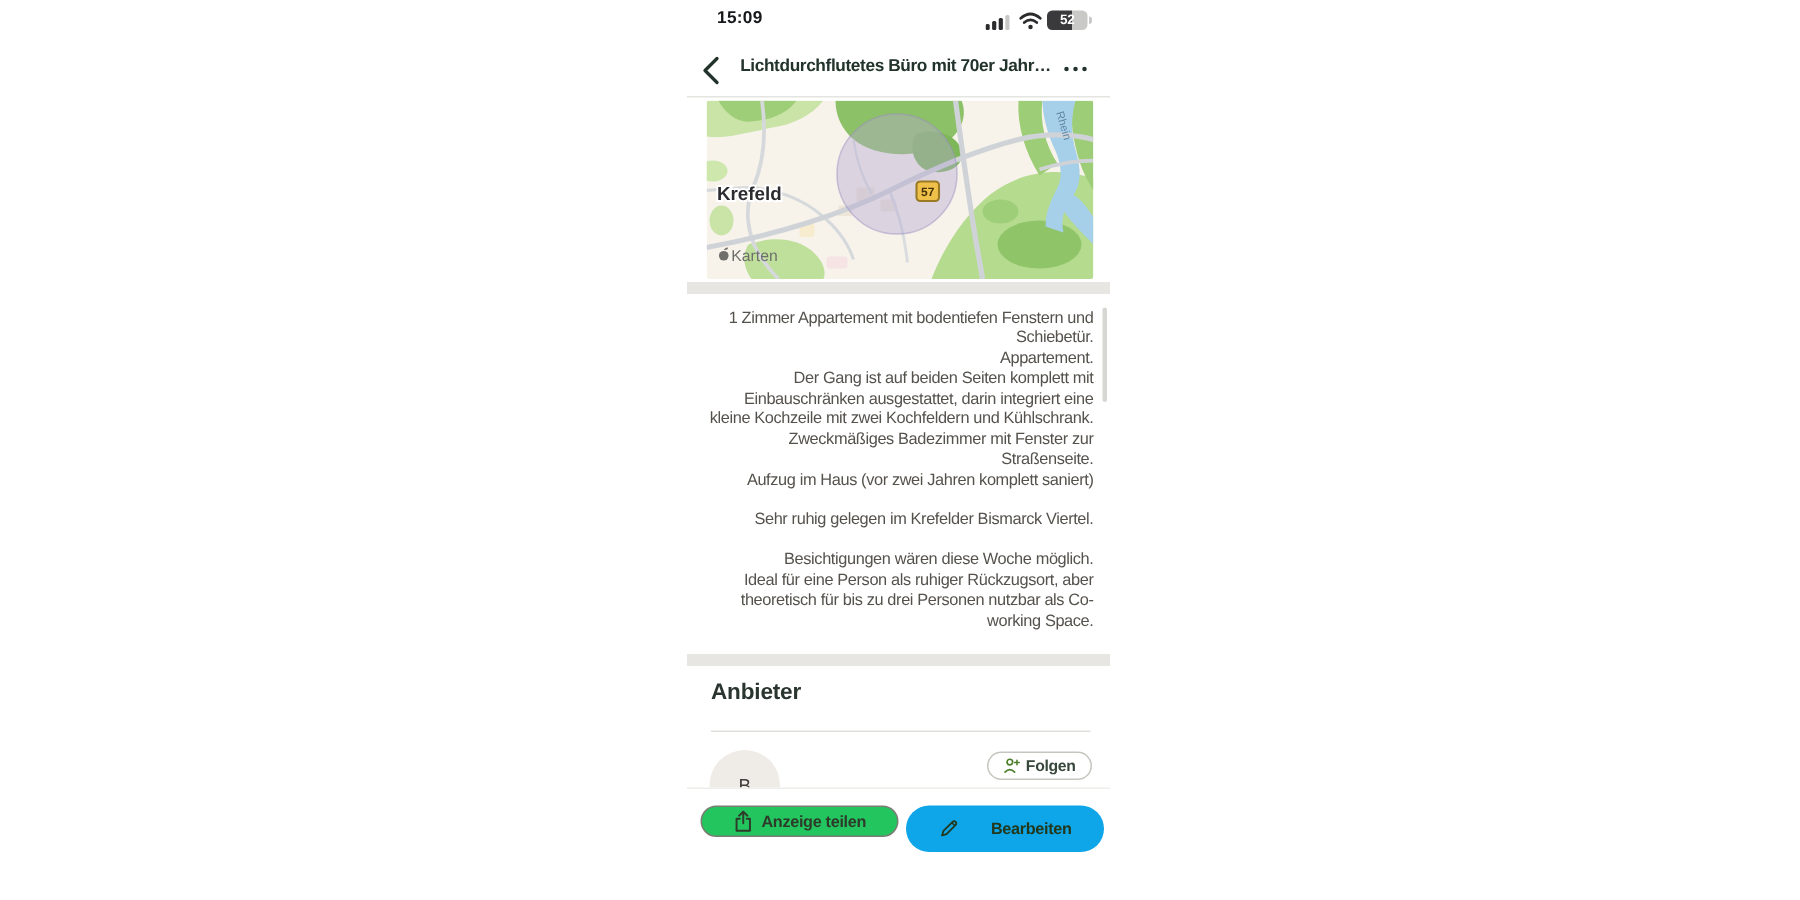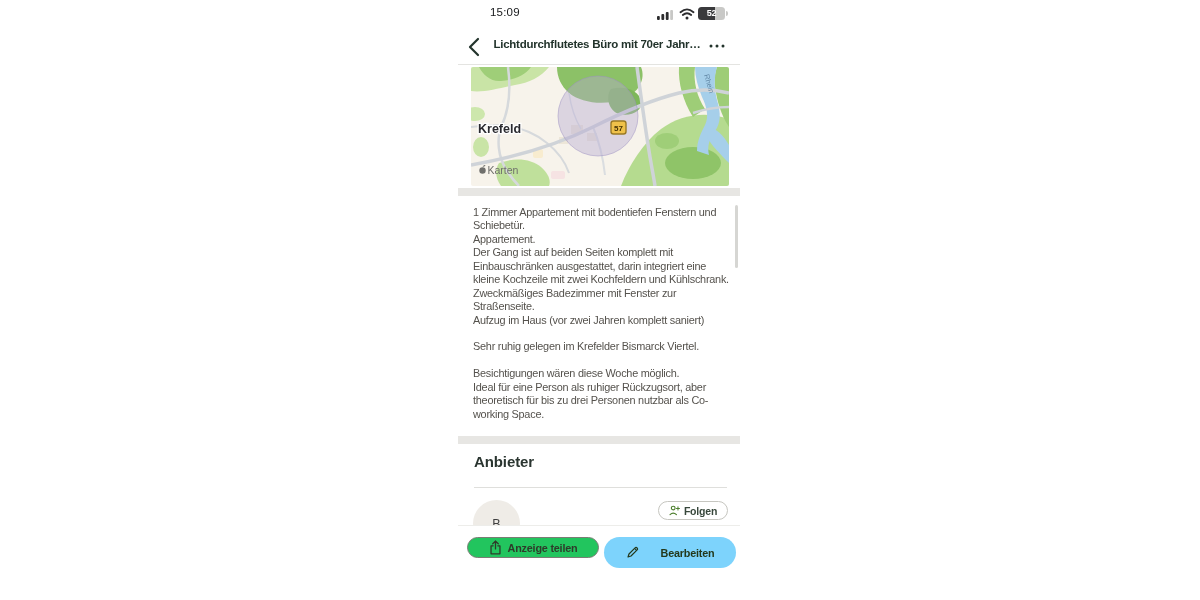--- a/index.html
+++ b/index.html
@@ -5,21 +5,21 @@
   html,body{margin:0;padding:0;}
   body{
     width:1200px;height:600px;background:#ffffff;position:relative;overflow:hidden;
     font-family:"Liberation Sans", sans-serif;
     -webkit-font-smoothing:antialiased;
   }
   .phone{position:absolute;left:458px;top:0;width:282px;height:600px;background:#fff;}
 
   
   .statusbar{position:absolute;left:0;top:0;width:282px;height:30px;}
-  .time{position:absolute;left:32px;top:6px;font-size:11.5px;font-weight:normal;color:#16181a;letter-spacing:.2px;}
+  .time{position:absolute;left:20px;top:6px;font-size:11.5px;font-weight:bold;color:#16181a;letter-spacing:.2px;}
   .sigsvg{position:absolute;left:199px;top:8px;}
   .wifisvg{position:absolute;left:221px;top:8px;}
   .battery{position:absolute;left:240px;top:7px;width:27px;height:13px;border-radius:3.5px;
     background:linear-gradient(90deg,#3a3a3c 0 62%,#c9c9c7 62% 100%);
     color:#fff;font-size:9px;font-weight:bold;text-align:center;line-height:13px;letter-spacing:-.2px;}
   .battery-nub{position:absolute;left:268px;top:11px;width:2px;height:5px;background:#c9c9c7;border-radius:0 2px 2px 0;}
 
   
   .navbar{position:absolute;left:0;top:30px;width:282px;height:35px;background:#fff;}
   .back-btn{position:absolute;left:8px;top:7px;width:18px;height:20px;cursor:pointer;}
@@ -31,39 +31,39 @@
 
   
   .map{position:absolute;left:13px;top:67px;width:258px;height:119px;border-radius:2px;overflow:hidden;}
 
   
   .bar1{position:absolute;left:0;top:188px;width:282px;height:8px;background:#e7e6e3;}
   .bar2{position:absolute;left:0;top:436px;width:282px;height:8px;background:#e7e6e3;}
 
   
   .desc{position:absolute;left:15px;top:206px;width:256px;}
-  .desc-line{height:13.45px;white-space:nowrap;font-size:10.9px;letter-spacing:-.25px;color:#55524d;}
+  .desc-line{height:13.45px;white-space:nowrap;font-size:10.9px;letter-spacing:-.25px;color:#55524d;text-align:right;}
   .scrollbar{position:absolute;left:277px;top:205px;width:3px;height:63px;background:#d6d6d3;border-radius:2px;}
 
   
   .section-title{position:absolute;left:16px;top:453px;font-size:15px;font-weight:bold;color:#2a3530;letter-spacing:-.1px;}
   .section-divider{position:absolute;left:16px;top:487px;width:253px;height:1px;background:#dfdfdc;}
   .avatar{position:absolute;left:15px;top:500px;width:47px;height:47px;border-radius:50%;background:#efece7;
     display:flex;align-items:center;justify-content:center;font-size:12.5px;color:#3f3f3f;cursor:pointer;}
   .follow-btn{position:absolute;left:200px;top:501px;width:70px;height:19px;border-radius:10px;border:1px solid #c6c6c0;
     background:#fff;display:flex;align-items:center;justify-content:center;gap:4px;cursor:pointer;box-sizing:border-box;}
   .follow-btn span{font-size:10.5px;font-weight:bold;color:#37473b;letter-spacing:-.2px;}
 
   
   .bottom-bar{position:absolute;left:0;top:525px;width:282px;height:75px;background:#fff;border-top:1px solid #ededea;box-sizing:border-box;}
   .share-btn{position:absolute;left:9px;top:11px;width:132px;height:21px;border-radius:16px;border:1.3px solid #7a7d74;
     background:#22c55e;display:flex;align-items:center;justify-content:center;gap:6px;cursor:pointer;box-sizing:border-box;}
   .share-btn span{font-size:10.8px;font-weight:bold;color:#2e3b2a;letter-spacing:-.2px;}
   .edit-btn{position:absolute;left:146px;top:11px;width:132px;height:31px;border-radius:16px;border:none;
-    background:#7dd3fc;display:flex;align-items:center;justify-content:center;gap:22px;cursor:pointer;}
+    background:#0ea5e9;display:flex;align-items:center;justify-content:center;gap:22px;cursor:pointer;}
   .edit-btn span{font-size:10.8px;font-weight:bold;color:#23381b;letter-spacing:-.2px;}
 </style>
 </head>
 <body>
 
 <div class="phone">
 
   <div class="statusbar">
     <div class="time">15:09</div>
     <svg class="sigsvg" width="18" height="12" viewBox="0 0 18 12">

